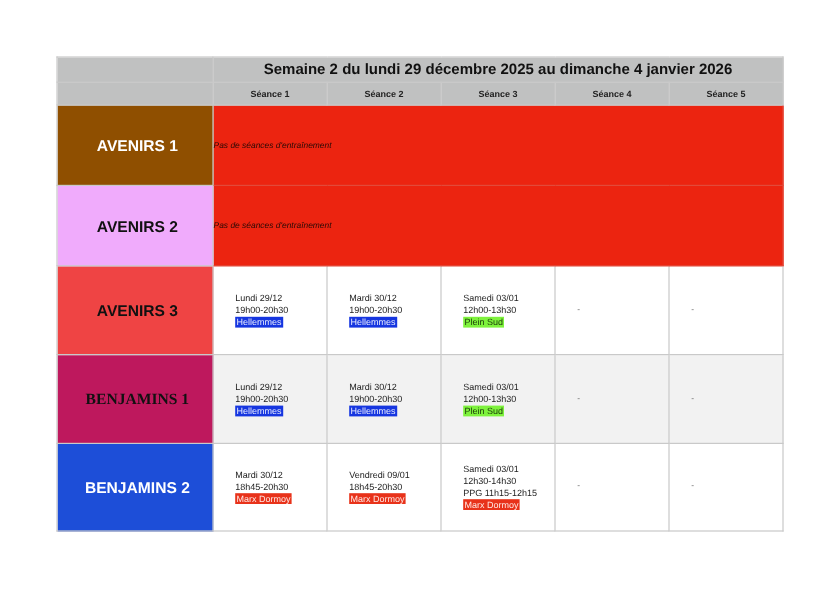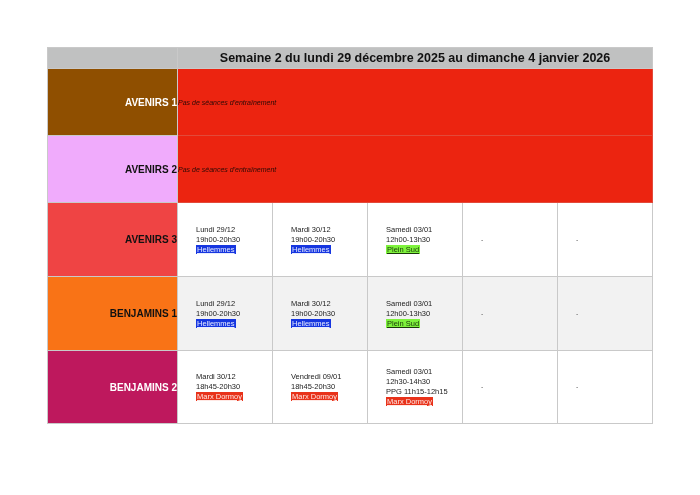--- a/index.html
+++ b/index.html
@@ -8,26 +8,26 @@
   .sheet { position: absolute; left: 47px; top: 47px; width: 605px; }
   table { border-collapse: collapse; table-layout: fixed; width: 605px; }
   td, th { border: 1px solid #c9c9c9; padding: 0; vertical-align: middle; }
   col.c0 { width: 130px; }
   col.cs { width: 95px; }
   .hdr { background: #c0c1c1; }
   tr.h1 { height: 21px; }
   tr.h1 th.title { font-size: 12.5px; font-weight: bold; color: #111; }
   tr.h2 { height: 19px; }
   tr.h2 th { font-size: 7.5px; font-weight: bold; color: #222; }
-  .grp { text-align: right; padding-left: 4px; font-size: 10px; font-weight: bold; }
+  .grp { text-align: center; padding-left: 4px; font-size: 13px; font-weight: bold; }
   .noses { background: #ec2410; font-size: 7px; font-style: italic; color: #2a0a06; border-color: #e24a3a; }
   .cell { font-size: 7.5px; color: #222; line-height: 10px; padding-left: 18px; }
   .r-white .cell { background: #ffffff; }
   .r-grey .cell { background: #f2f2f2; }
-  .loc { display: inline-block; padding: 0 1px; line-height: 9px; text-decoration: underline; }
+  .loc { display: inline-block; padding: 0 1px; line-height: 9px; }
   .dash { color: #666; font-size: 7px; }
   tr.ra1 { height: 67px; }
   tr.ra2 { height: 67px; }
   tr.ra3 { height: 74px; }
   tr.rb1 { height: 74px; }
   tr.rb2 { height: 73px; }
 </style>
 </head>
 <body>
 
@@ -38,20 +38,28 @@
         <col class="cs">
         <col class="cs">
         <col class="cs">
         <col class="cs">
         <col class="cs">
   </colgroup>
   <tbody>
         <tr class="h1">
     <th class="hdr"></th>
     <th class="hdr title" colspan="5">Semaine 2 du lundi 29 décembre 2025 au dimanche 4 janvier 2026</th>
+  </tr>
+  <tr class="h2">
+    <th class="hdr"></th>
+    <th class="hdr">Séance 1</th>
+    <th class="hdr">Séance 2</th>
+    <th class="hdr">Séance 3</th>
+    <th class="hdr">Séance 4</th>
+    <th class="hdr">Séance 5</th>
   </tr>
 
   <tr class="ra1">
     <td class="grp" style="background:#8f4f00;color:#ffffff;">AVENIRS 1</td>
     <td class="noses" colspan="5">Pas de séances d'entraînement</td>
   </tr>
 
   <tr class="ra2">
     <td class="grp" style="background:#f0abfc;color:#111111;">AVENIRS 2</td>
     <td class="noses" colspan="5">Pas de séances d'entraînement</td>
@@ -72,42 +80,42 @@
     <td class="cell">
       <div>Samedi 03/01</div>
       <div>12h00-13h30</div>
       <span class="loc" style="background:#7ef23c;color:#1a3a0a;">Plein Sud</span>
     </td>
     <td class="cell dash">-</td>
     <td class="cell dash">-</td>
   </tr>
 
   <tr class="rb1 r-grey">
-    <td class="grp" style="background:#f97316;color:#111111;">BENJAMINS 1</td>
+    <td class="grp" style="background:#be185d;color:#111111;font-family:Liberation Serif, serif;">BENJAMINS 1</td>
     <td class="cell">
       <div>Lundi 29/12</div>
       <div>19h00-20h30</div>
       <span class="loc" style="background:#1636e0;color:#e8ecff;">Hellemmes</span>
     </td>
     <td class="cell">
       <div>Mardi 30/12</div>
       <div>19h00-20h30</div>
       <span class="loc" style="background:#1636e0;color:#e8ecff;">Hellemmes</span>
     </td>
     <td class="cell">
       <div>Samedi 03/01</div>
       <div>12h00-13h30</div>
       <span class="loc" style="background:#7ef23c;color:#1a3a0a;">Plein Sud</span>
     </td>
     <td class="cell dash">-</td>
     <td class="cell dash">-</td>
   </tr>
 
   <tr class="rb2 r-white">
-    <td class="grp" style="background:#be185d;color:#ffffff;">BENJAMINS 2</td>
+    <td class="grp" style="background:#1d4ed8;color:#ffffff;">BENJAMINS 2</td>
     <td class="cell">
       <div>Mardi 30/12</div>
       <div>18h45-20h30</div>
       <span class="loc" style="background:#e8321a;color:#ffe8e4;">Marx Dormoy</span>
     </td>
     <td class="cell">
       <div>Vendredi 09/01</div>
       <div>18h45-20h30</div>
       <span class="loc" style="background:#e8321a;color:#ffe8e4;">Marx Dormoy</span>
     </td>

